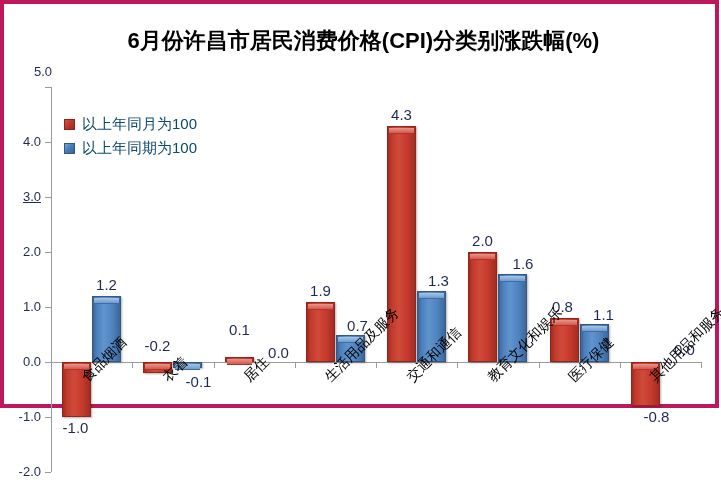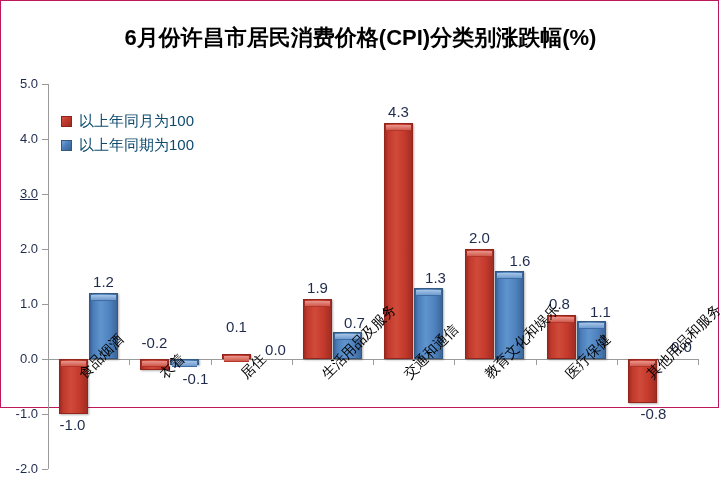--- a/index.html
+++ b/index.html
@@ -5,21 +5,21 @@
   html,body{margin:0;padding:0;}
   body{
     width:721px;height:486px;
     background:#ffffff;
     font-family:"Liberation Sans","DejaVu Sans",sans-serif;
     overflow:hidden;
   }
   #frame{
     position:relative;
     width:719px;height:408px;
-    border:1px solid #be185d;
+    border:4px solid #be185d;
     box-sizing:border-box;
     background:#fff;
   }
   
   #chart-title{
     position:absolute;
     left:0;top:22px;width:719px;
     text-align:center;
     font-size:22px;
     font-weight:bold;
@@ -142,21 +142,21 @@
 
 <div id="frame">
 
   <div id="chart-title">6月份许昌市居民消费价格(CPI)分类别涨跌幅(%)</div>
 
   <div id="y-axis"></div>
   <div id="zero-line"></div>
 
   <div id="y-axis-ticks">
       <div class="y-tick" style="top: 83px;"></div>
-      <div class="y-label" style="top: 77px; left: 0px; width: 37px;">5.0</div>
+      <div class="y-label" style="top: 62px; left: 0px; width: 37px; padding-left: 11px;">5.0</div>
       <div class="y-tick" style="top: 138px;"></div>
       <div class="y-label" style="top: 132px; left: 0px; width: 37px;">4.0</div>
       <div class="y-tick" style="top: 193px;"></div>
       <div class="y-label" style="top: 187px; left: 0px; width: 37px; text-decoration: underline;">3.0</div>
       <div class="y-tick" style="top: 248px;"></div>
       <div class="y-label" style="top: 242px; left: 0px; width: 37px;">2.0</div>
       <div class="y-tick" style="top: 303px;"></div>
       <div class="y-label" style="top: 297px; left: 0px; width: 37px;">1.0</div>
       <div class="y-tick" style="top: 358px;"></div>
       <div class="y-label" style="top: 352px; left: 0px; width: 37px;">0.0</div>

